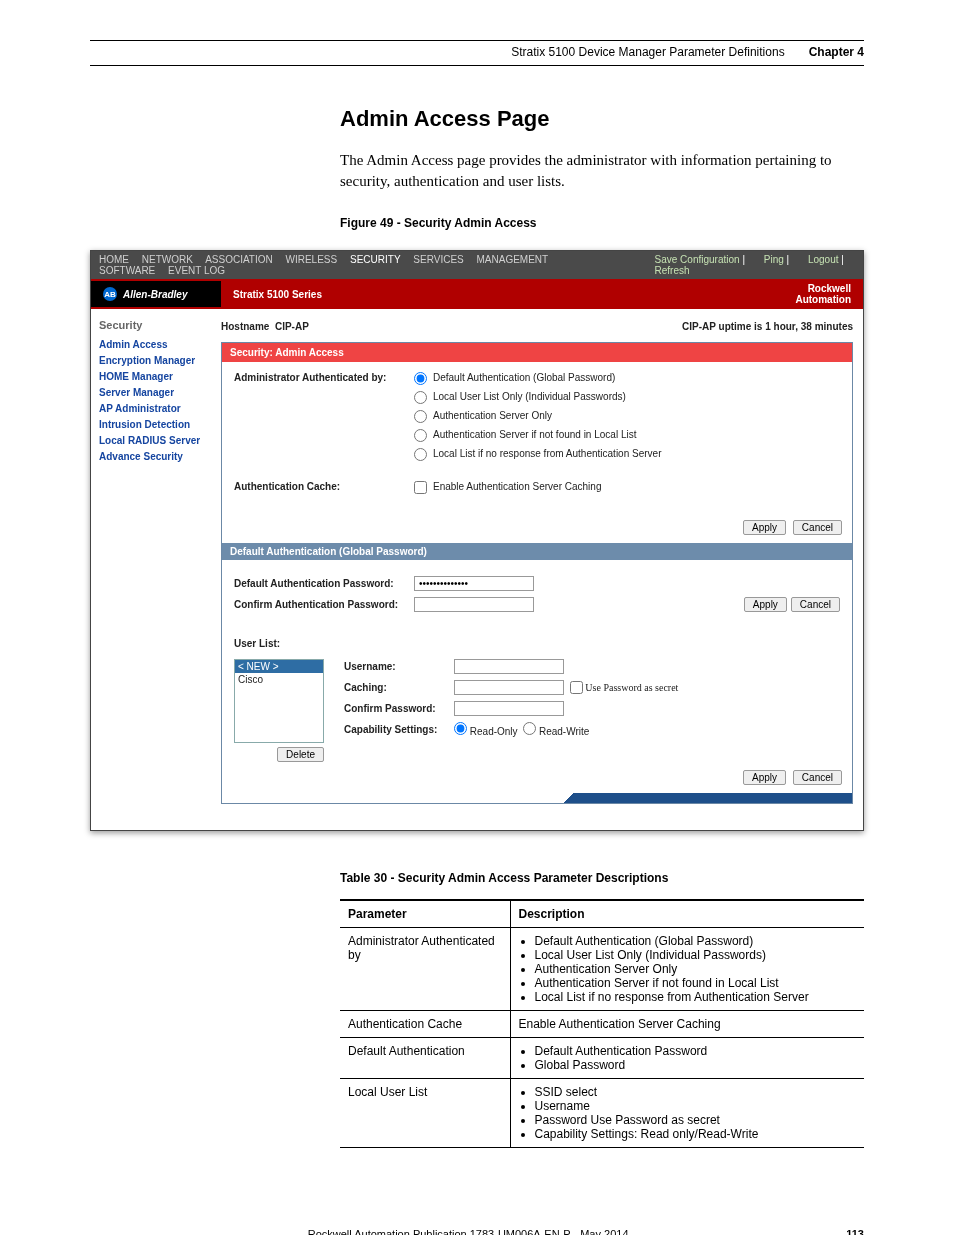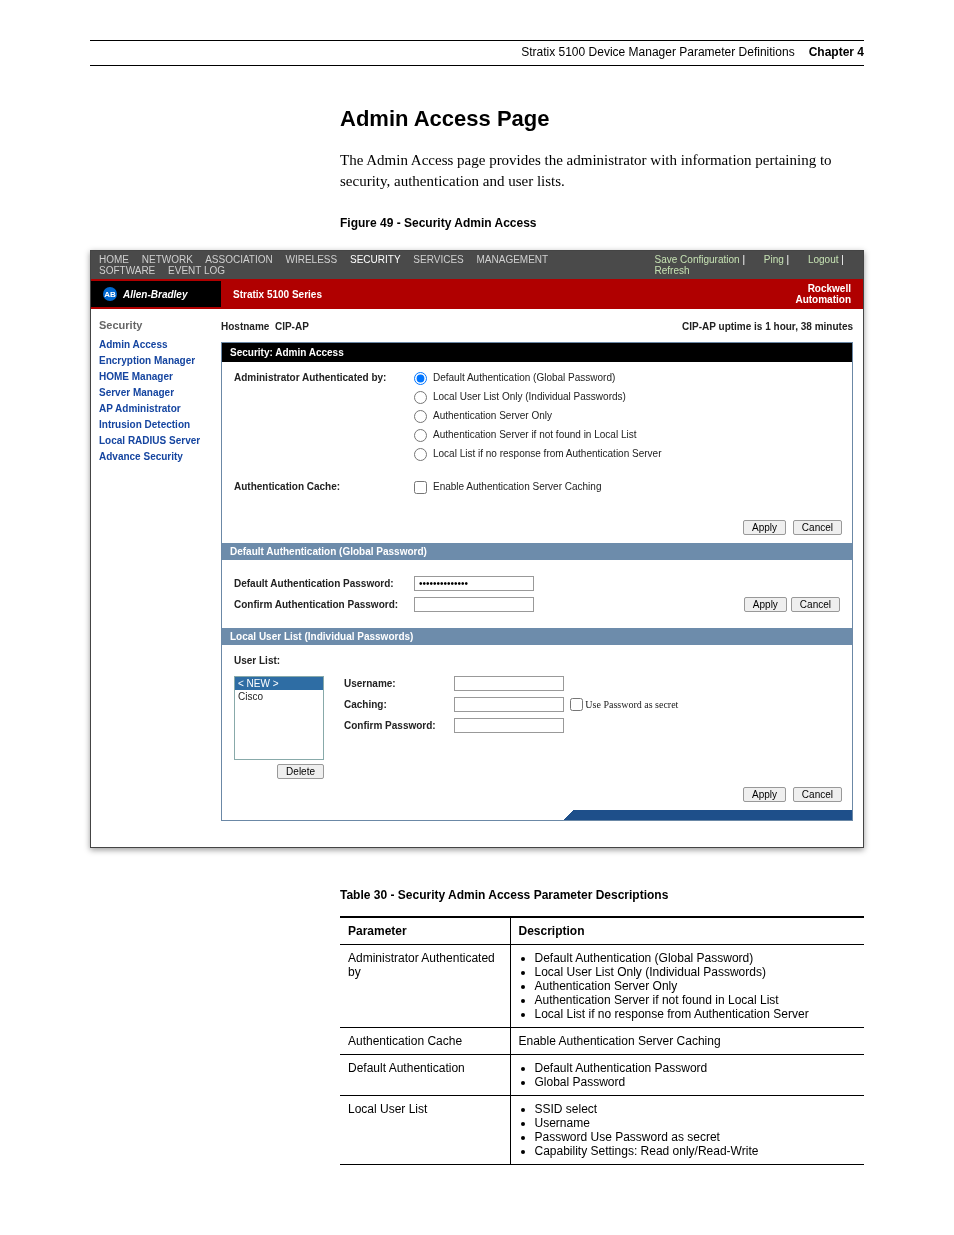--- a/index.html
+++ b/index.html
@@ -11,21 +11,21 @@
     margin: 0 auto;
     padding: 40px 90px 40px 90px;
     position: relative;
   }
   .top-rule { border-top: 1px solid #000; margin-bottom: 4px; }
   .page-header {
     display: flex; justify-content: flex-end; align-items: baseline;
     font-size: 12px; padding-bottom: 6px; border-bottom: 1px solid #000;
   }
   .page-header .title { font-family: Arial, Helvetica, sans-serif; }
-  .page-header .chap { font-family: Arial, Helvetica, sans-serif; font-weight: bold; margin-left: 14px; }
+  .page-header .chap { font-family: Arial, Helvetica, sans-serif; font-weight: bold; margin-left: 24px; }
   .content { margin-left: 250px; margin-top: 40px; }
   h1.section-title {
     font-family: Arial, Helvetica, sans-serif;
     font-size: 22px; font-weight: bold; margin-bottom: 18px;
   }
   p.intro { font-size: 15px; line-height: 1.4; margin-bottom: 24px; }
   .fig-caption {
     font-family: Arial, Helvetica, sans-serif;
     font-size: 12px; font-weight: bold; margin-bottom: 20px;
   }
@@ -68,21 +68,21 @@
     width: 130px; padding: 10px 8px; font-size: 10px;
   }
   .app-sidebar .side-head { color: #666; font-weight: bold; margin-bottom: 8px; font-size: 11px;}
   .app-sidebar a { display:block; color: #1545a0; text-decoration: none; margin-bottom: 5px; font-weight: bold;}
   .app-main { flex:1; padding: 8px 10px 16px 0; }
   .hostline { display:flex; justify-content: space-between; font-weight: bold; font-size: 10px; padding: 4px 0 10px 0;}
   .panel {
     border: 1px solid #6b88a6; margin-bottom: 10px;
   }
   .panel .panel-head {
-    background: #000000; color: #fff; font-weight: bold; font-size: 10px;
+    background: #ef4444; color: #fff; font-weight: bold; font-size: 10px;
     padding: 4px 8px;
   }
   .panel .panel-body { padding: 10px 12px; font-size: 10px; }
   .formrow { display:flex; align-items:flex-start; margin-bottom: 6px; }
   .formrow .lab { width: 180px; font-weight: bold; }
   .radios label, .chk label { display:block; margin-bottom: 6px; }
   .radios input, .chk input { margin-right: 6px; vertical-align: middle; }
   .btnrow { text-align: right; padding: 4px 10px 8px 10px; }
   .btnrow button, .panel button {
     font-size: 10px; padding: 1px 8px; margin-left: 4px;
@@ -243,21 +243,20 @@
             </div>
             <div class="pwdrow">
               <div class="lab">Confirm Authentication Password:</div>
               <input type="password" style="">
               <div style="flex:1"></div>
               <button>Apply</button>
               <button>Cancel</button>
             </div>
           </div>
 
-          <div class="subhead">Local User List (Individual Passwords)</div>
           <div class="panel-body" style="padding-bottom:2px;">
             <div style="font-weight:bold;">User List:</div>
           </div>
           <div class="userlist">
             <div>
               <div class="listbox">
                 <span class="new">&lt; NEW &gt;</span>
                 <span class="item">Cisco</span>
               </div>
               <div style="text-align:right; margin-top:4px;">
@@ -271,20 +270,26 @@
               </div>
               <div class="row">
                 <div class="lab">Caching:</div>
                 <input type="password" style="">
                 &nbsp;&nbsp;<input type="checkbox" style="">
                 &nbsp;<span style="font-family:Georgia,serif;">Use Password as secret</span>
               </div>
               <div class="row">
                 <div class="lab">Confirm Password:</div>
                 <input type="password" style="">
+              </div>
+              <div class="row">
+                <div class="lab cap">Capability Settings:</div>
+                <label><input type="radio" checked="" style=""> <span>Read-Only</span></label>
+                &nbsp;&nbsp;
+                <label><input type="radio" style=""> <span>Read-Write</span></label>
               </div>
             </div>
           </div>
           <div class="btnrow">
             <button>Apply</button>
             <button>Cancel</button>
           </div>
           <div class="bottom-accent"></div>
         </div>
       </div>

